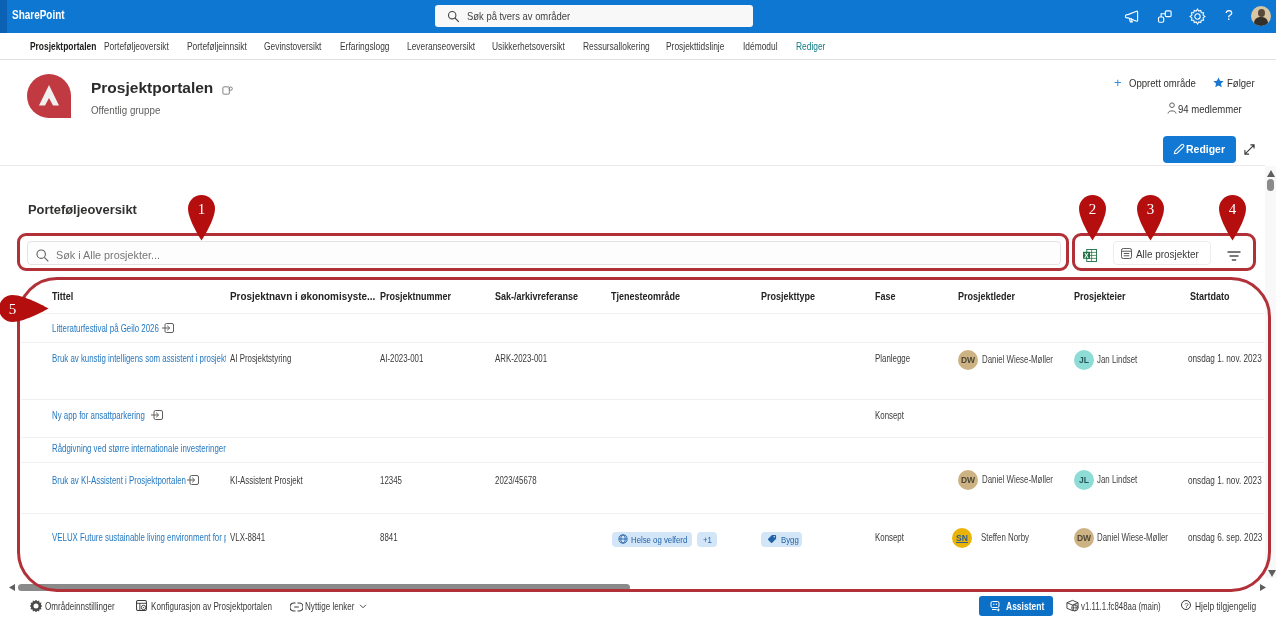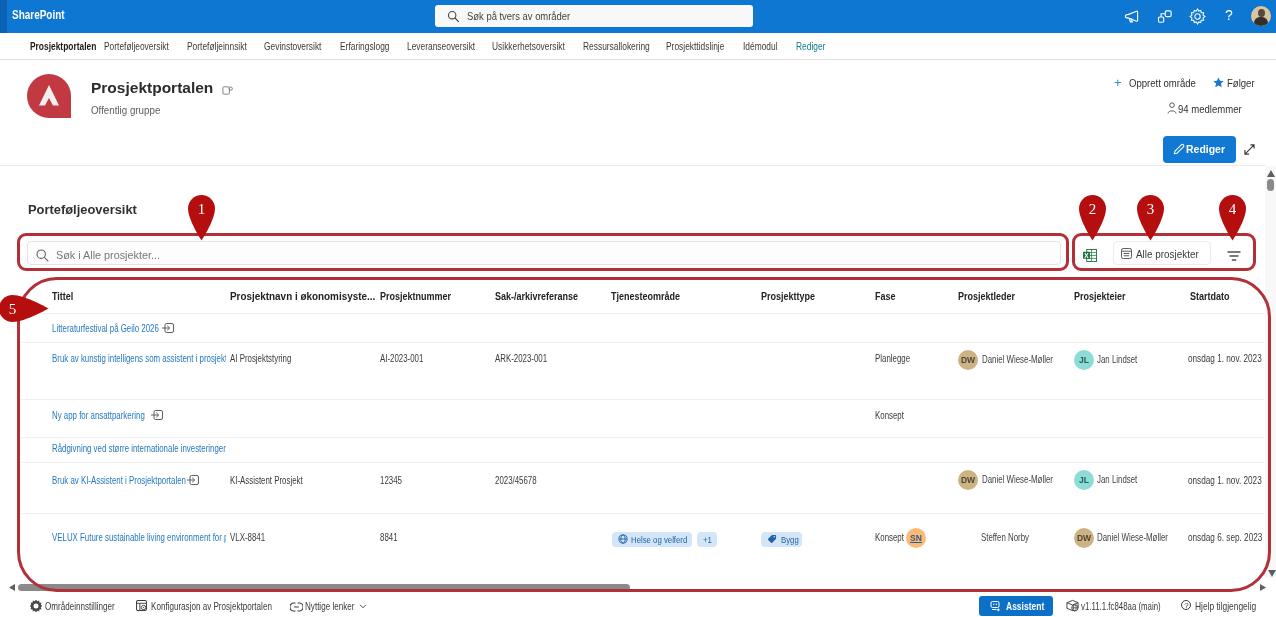--- a/index.html
+++ b/index.html
@@ -209,21 +209,21 @@
   <div class="abs pilltext" style="left:631px;top:534px;color:#2262a8;transform-origin:left top;">Helse og velferd</div>
   <div class="pill" style="left:697px;width:20px;"></div>
   <div class="abs pilltext" style="left:703px;top:534px;color:#2262a8;transform-origin:left top;">+1</div>
   <div class="pill" style="left:761px;width:41px;"></div>
   <svg class="abs" style="left:766.5px;top:534px;" width="10" height="10" viewBox="0 0 10 10">
       <path d="M5.6 0.9 L8.3 0.9 Q9.1 0.9 9.1 1.7 L9.1 4.4 Q9.1 4.9 8.7 5.3 L5.2 8.8 Q4.6 9.4 4 8.8 L1.2 6 Q0.6 5.4 1.2 4.8 L4.7 1.3 Q5.1 0.9 5.6 0.9 Z" fill="#2262a8"></path>
       <circle cx="7.3" cy="2.7" r="0.8" fill="#d3e6f8"></circle>
     </svg>
   <div class="abs pilltext" style="left:780.5px;top:534px;color:#2262a8;transform-origin:left top;">Bygg</div>
   <div class="cell" style="left:875px;top:531px;">Konsept</div>
-  <div class="avatar" style="left:906px;top:528px;background:#fdba74;color:#2b5d8e;text-decoration:underline;">SN</div>
+  <div class="avatar" style="left:952px;top:528px;background:#eab308;color:#2b5d8e;text-decoration:underline;">SN</div>
   <div class="pname" style="left:981px;top:531px;">Steffen Norby</div>
   <div class="avatar" style="left:1074px;top:528px;background:#cdb383;color:#4e4637;">DW</div>
   <div class="pname" style="left:1097px;top:531px;">Daniel Wiese-Møller</div>
   <div class="date" style="left:1188px;top:531.5px;">onsdag 6. sep. 2023</div>
 
   <svg class="abs" style="left:9px;top:584px;" width="6" height="7" viewBox="0 0 6 7">
       <path d="M6 0 L6 7 L0 3.5 Z" fill="#5e5e5e"></path>
     </svg>
   <div class="abs" style="left:18px;top:583.5px;width:612px;height:7px;border-radius:3.5px;background:#8a8a8a;"></div>
   <svg class="abs" style="left:1260px;top:584px;" width="6" height="7" viewBox="0 0 6 7">

